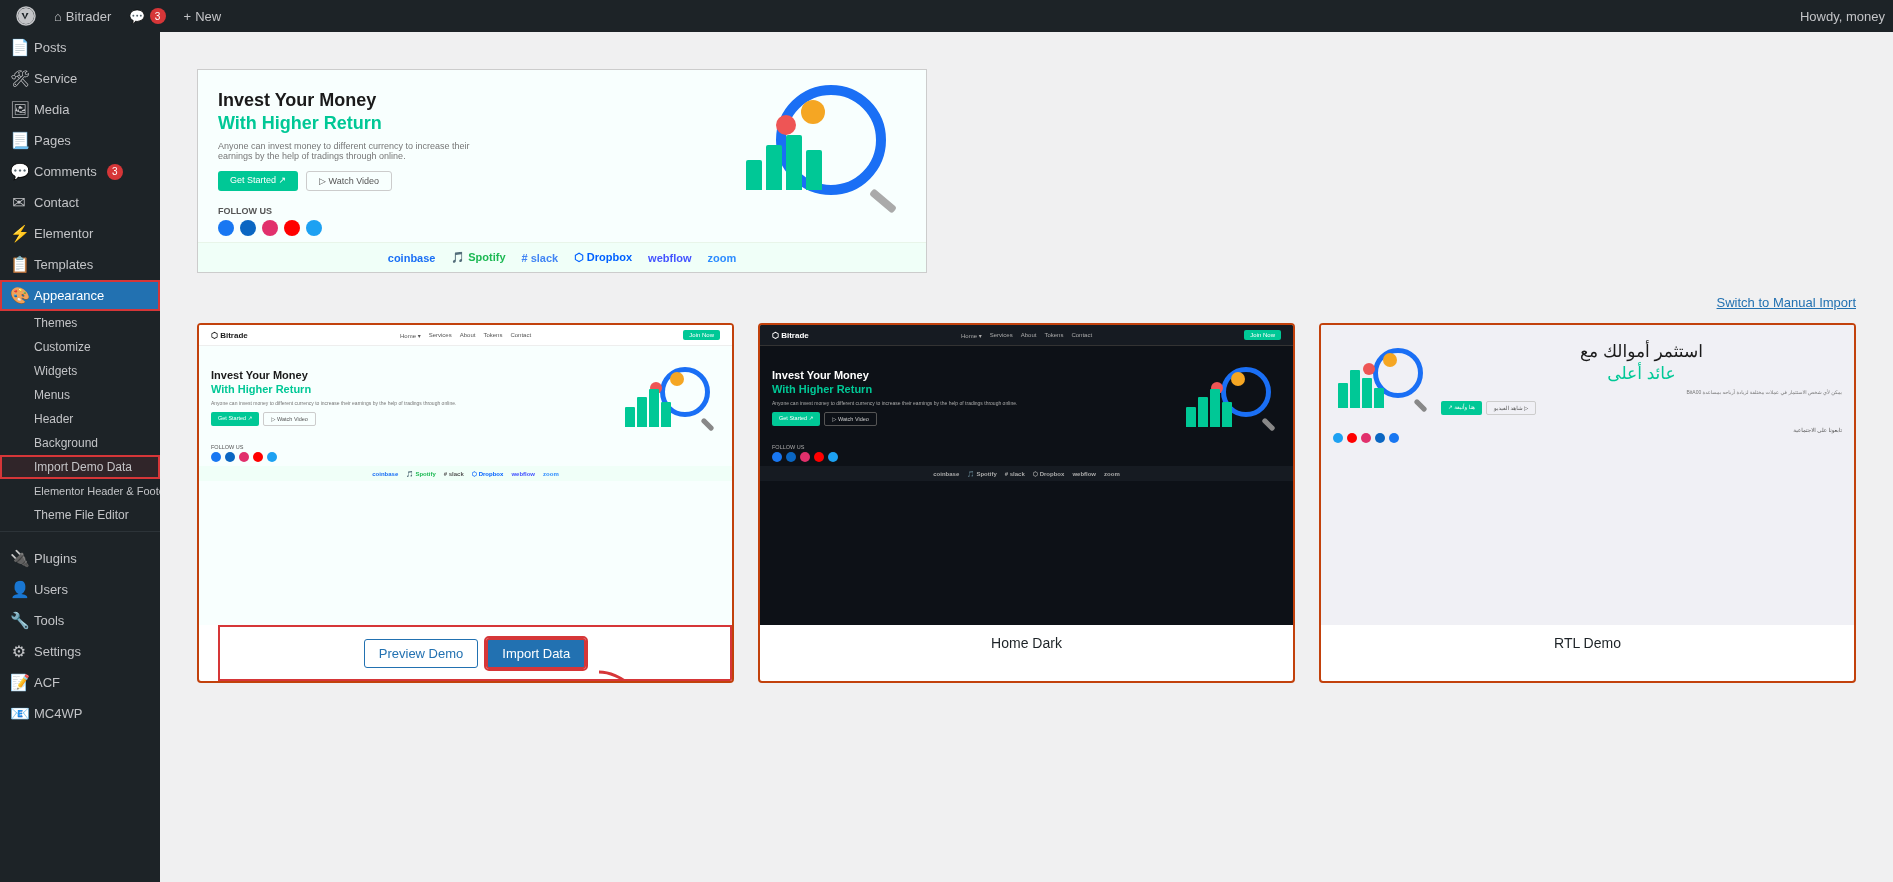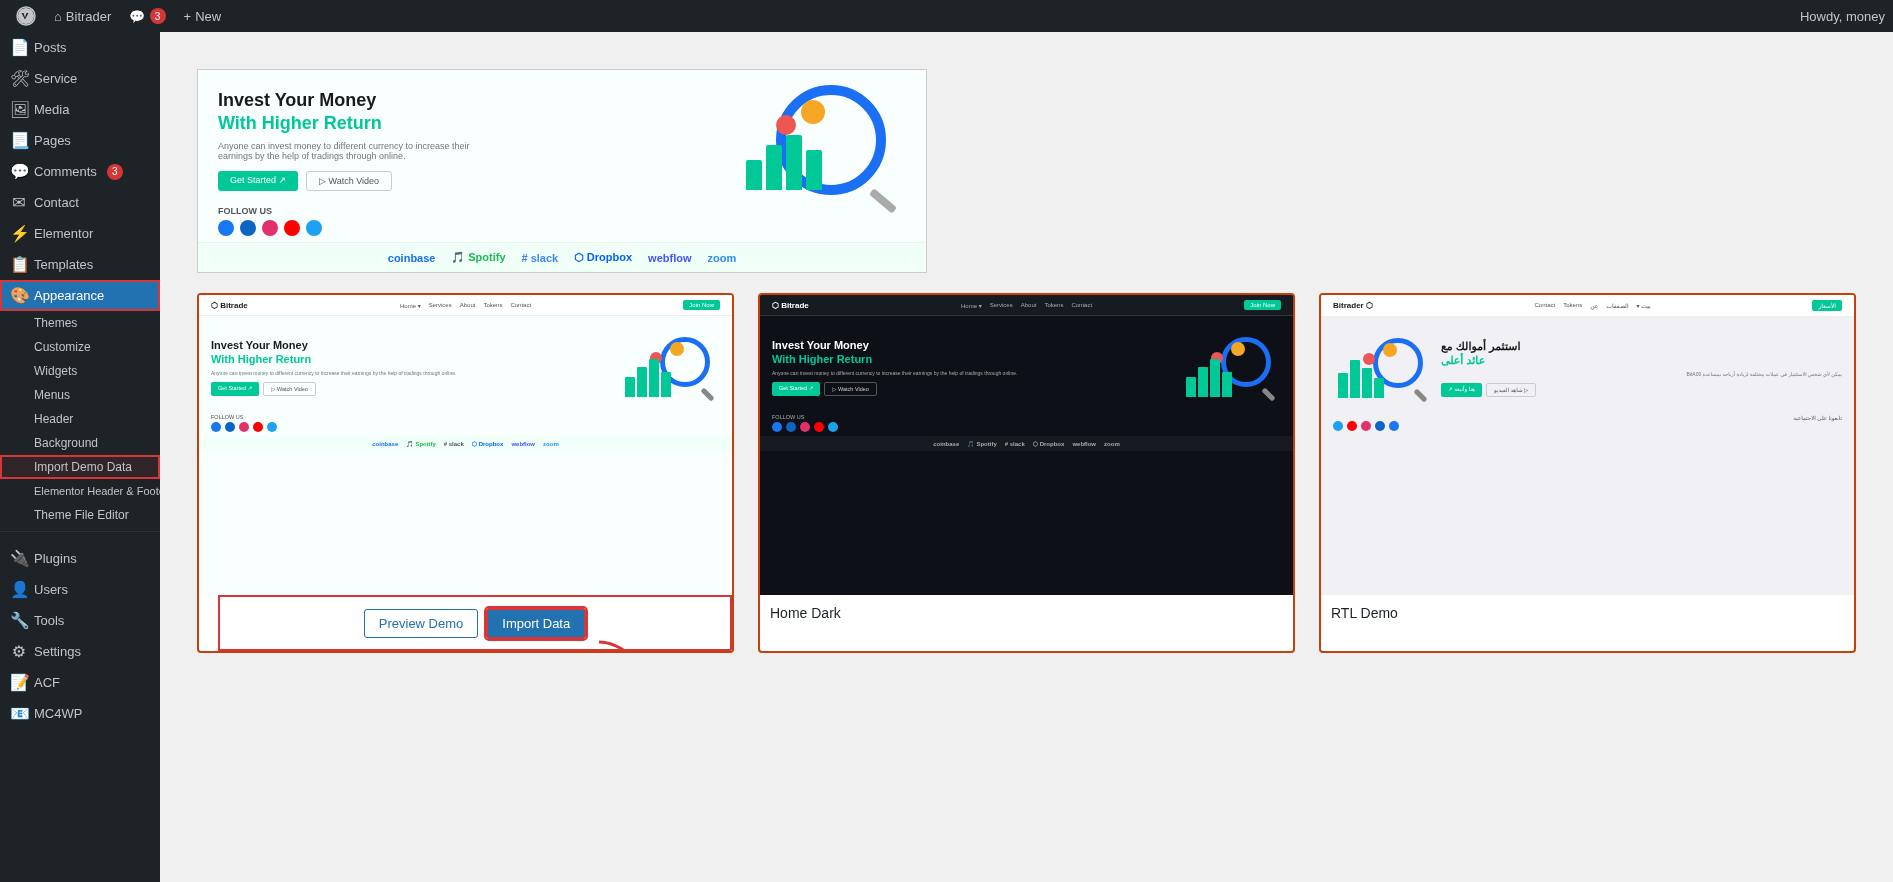--- a/index.html
+++ b/index.html
@@ -126,21 +126,21 @@
       padding: 12px;
       text-align: center;
       border-top: 1px solid #eee;
       display: flex;
       gap: 8px;
       justify-content: center;
       align-items: center;
     }
     .demo-card-title {
       padding: 10px;
-      text-align: left;
+      text-align: center;
       font-size: 14px;
       color: #1d2327;
       font-weight: 500;
     }
     .btn-preview {
       padding: 6px 14px;
       font-size: 13px;
       border: 1px solid #2271b1;
       background: #fff;
       color: #2271b1;
@@ -220,21 +220,21 @@
     .mock-hero {
       padding: 16px 12px 8px;
       display: flex;
       align-items: center;
       justify-content: space-between;
       gap: 8px;
     }
     .mock-hero-text { flex: 1; }
     .mock-hero-h1 { font-size: 11px; font-weight: 700; color: #1a1a1a; line-height: 1.3; margin-bottom: 4px; }
     .mock-hero-h1-dark { font-size: 11px; font-weight: 700; color: #fff; line-height: 1.3; margin-bottom: 4px; }
-    .mock-hero-h1-rtl { font-size: 11px; font-weight: 700; color: #1a1a1a; line-height: 1.3; margin-bottom: 4px; text-align: left; }
+    .mock-hero-h1-rtl { font-size: 17px; font-weight: 400; color: #1a1a1a; line-height: 1.3; margin-bottom: 4px; text-align: center; }
     .highlight { color: #00c896; }
     .mock-hero-sub { font-size: 5px; color: #777; margin-bottom: 6px; }
     .mock-hero-sub-dark { font-size: 5px; color: #aaa; margin-bottom: 6px; }
     .mock-hero-btns { display: flex; gap: 4px; }
     .btn-green { background: #00c896; color: #fff; padding: 3px 7px; border-radius: 2px; font-size: 5.5px; }
     .btn-outline { border: 1px solid #ccc; color: #555; padding: 3px 7px; border-radius: 2px; font-size: 5.5px; }
     .btn-outline-dark { border: 1px solid #555; color: #ccc; padding: 3px 7px; border-radius: 2px; font-size: 5.5px; }
 
     .mock-graphic {
       width: 100px;
@@ -522,20 +522,23 @@
             <span style="color:#1db954;font-weight:700;font-size:11px;">🎵 Spotify</span>
             <span style="color:#4285f4;font-weight:700;font-size:11px;"># slack</span>
             <span style="color:#0061ff;font-weight:700;font-size:11px;">⬡ Dropbox</span>
             <span style="color:#4353ff;font-weight:700;font-size:11px;">webflow</span>
             <span style="color:#2d8cff;font-weight:700;font-size:11px;">zoom</span>
           </div>
         </div>
       </div>
     </div>
 
+    <div class="switch-link">
+      <a>Switch to Manual Import</a>
+    </div>
 
     <div class="demo-cards-grid">
 
       <div class="demo-card card-first" style="position:relative;">
         <div class="demo-card-preview">
           <div class="site-preview-light">
 
             <div class="mock-nav">
               <span class="mock-logo">⬡ Bitrade</span>
               <div class="mock-nav-links">
@@ -662,31 +665,20 @@
               <span class="brand-text-dark">zoom</span>
             </div>
           </div>
         </div>
         <div class="demo-card-title">Home Dark</div>
       </div>
 
       <div class="demo-card">
         <div class="demo-card-preview">
           <div class="site-preview-rtl">
-            <div class="mock-nav-rtl">
-              <span class="mock-join-btn">الأسعار</span>
-              <div class="mock-nav-links" style="direction:rtl;">
-                  <span>بيت ▾</span>
-                  <span>الصفقات</span>
-                  <span>عن</span>
-                  <span>Tokens</span>
-                  <span>Contact</span>
-                </div>
-              <span class="mock-logo">⬡ Bitrader</span>
-            </div>
             <div class="mock-hero" style="direction:rtl; background:#f0f0f5;">
               <div class="mock-hero-text" style="text-align:right;">
                 <div class="mock-hero-h1-rtl">استثمر أموالك مع<br><span class="highlight">عائد أعلى</span></div>
                 <div class="mock-hero-sub" style="text-align:right;direction:rtl;">يمكن لأي شخص الاستثمار في عملات مختلفة لزيادة أرباحه بمساعدة BitA00</div>
                 <div class="mock-hero-btns" style="flex-direction:row-reverse;">
                   <div class="btn-green">هنا وأنيقة ↗</div>
                   <div class="btn-outline">▷ شاهد الفيديو</div>
                 </div>
               </div>
               <div class="mock-graphic">

